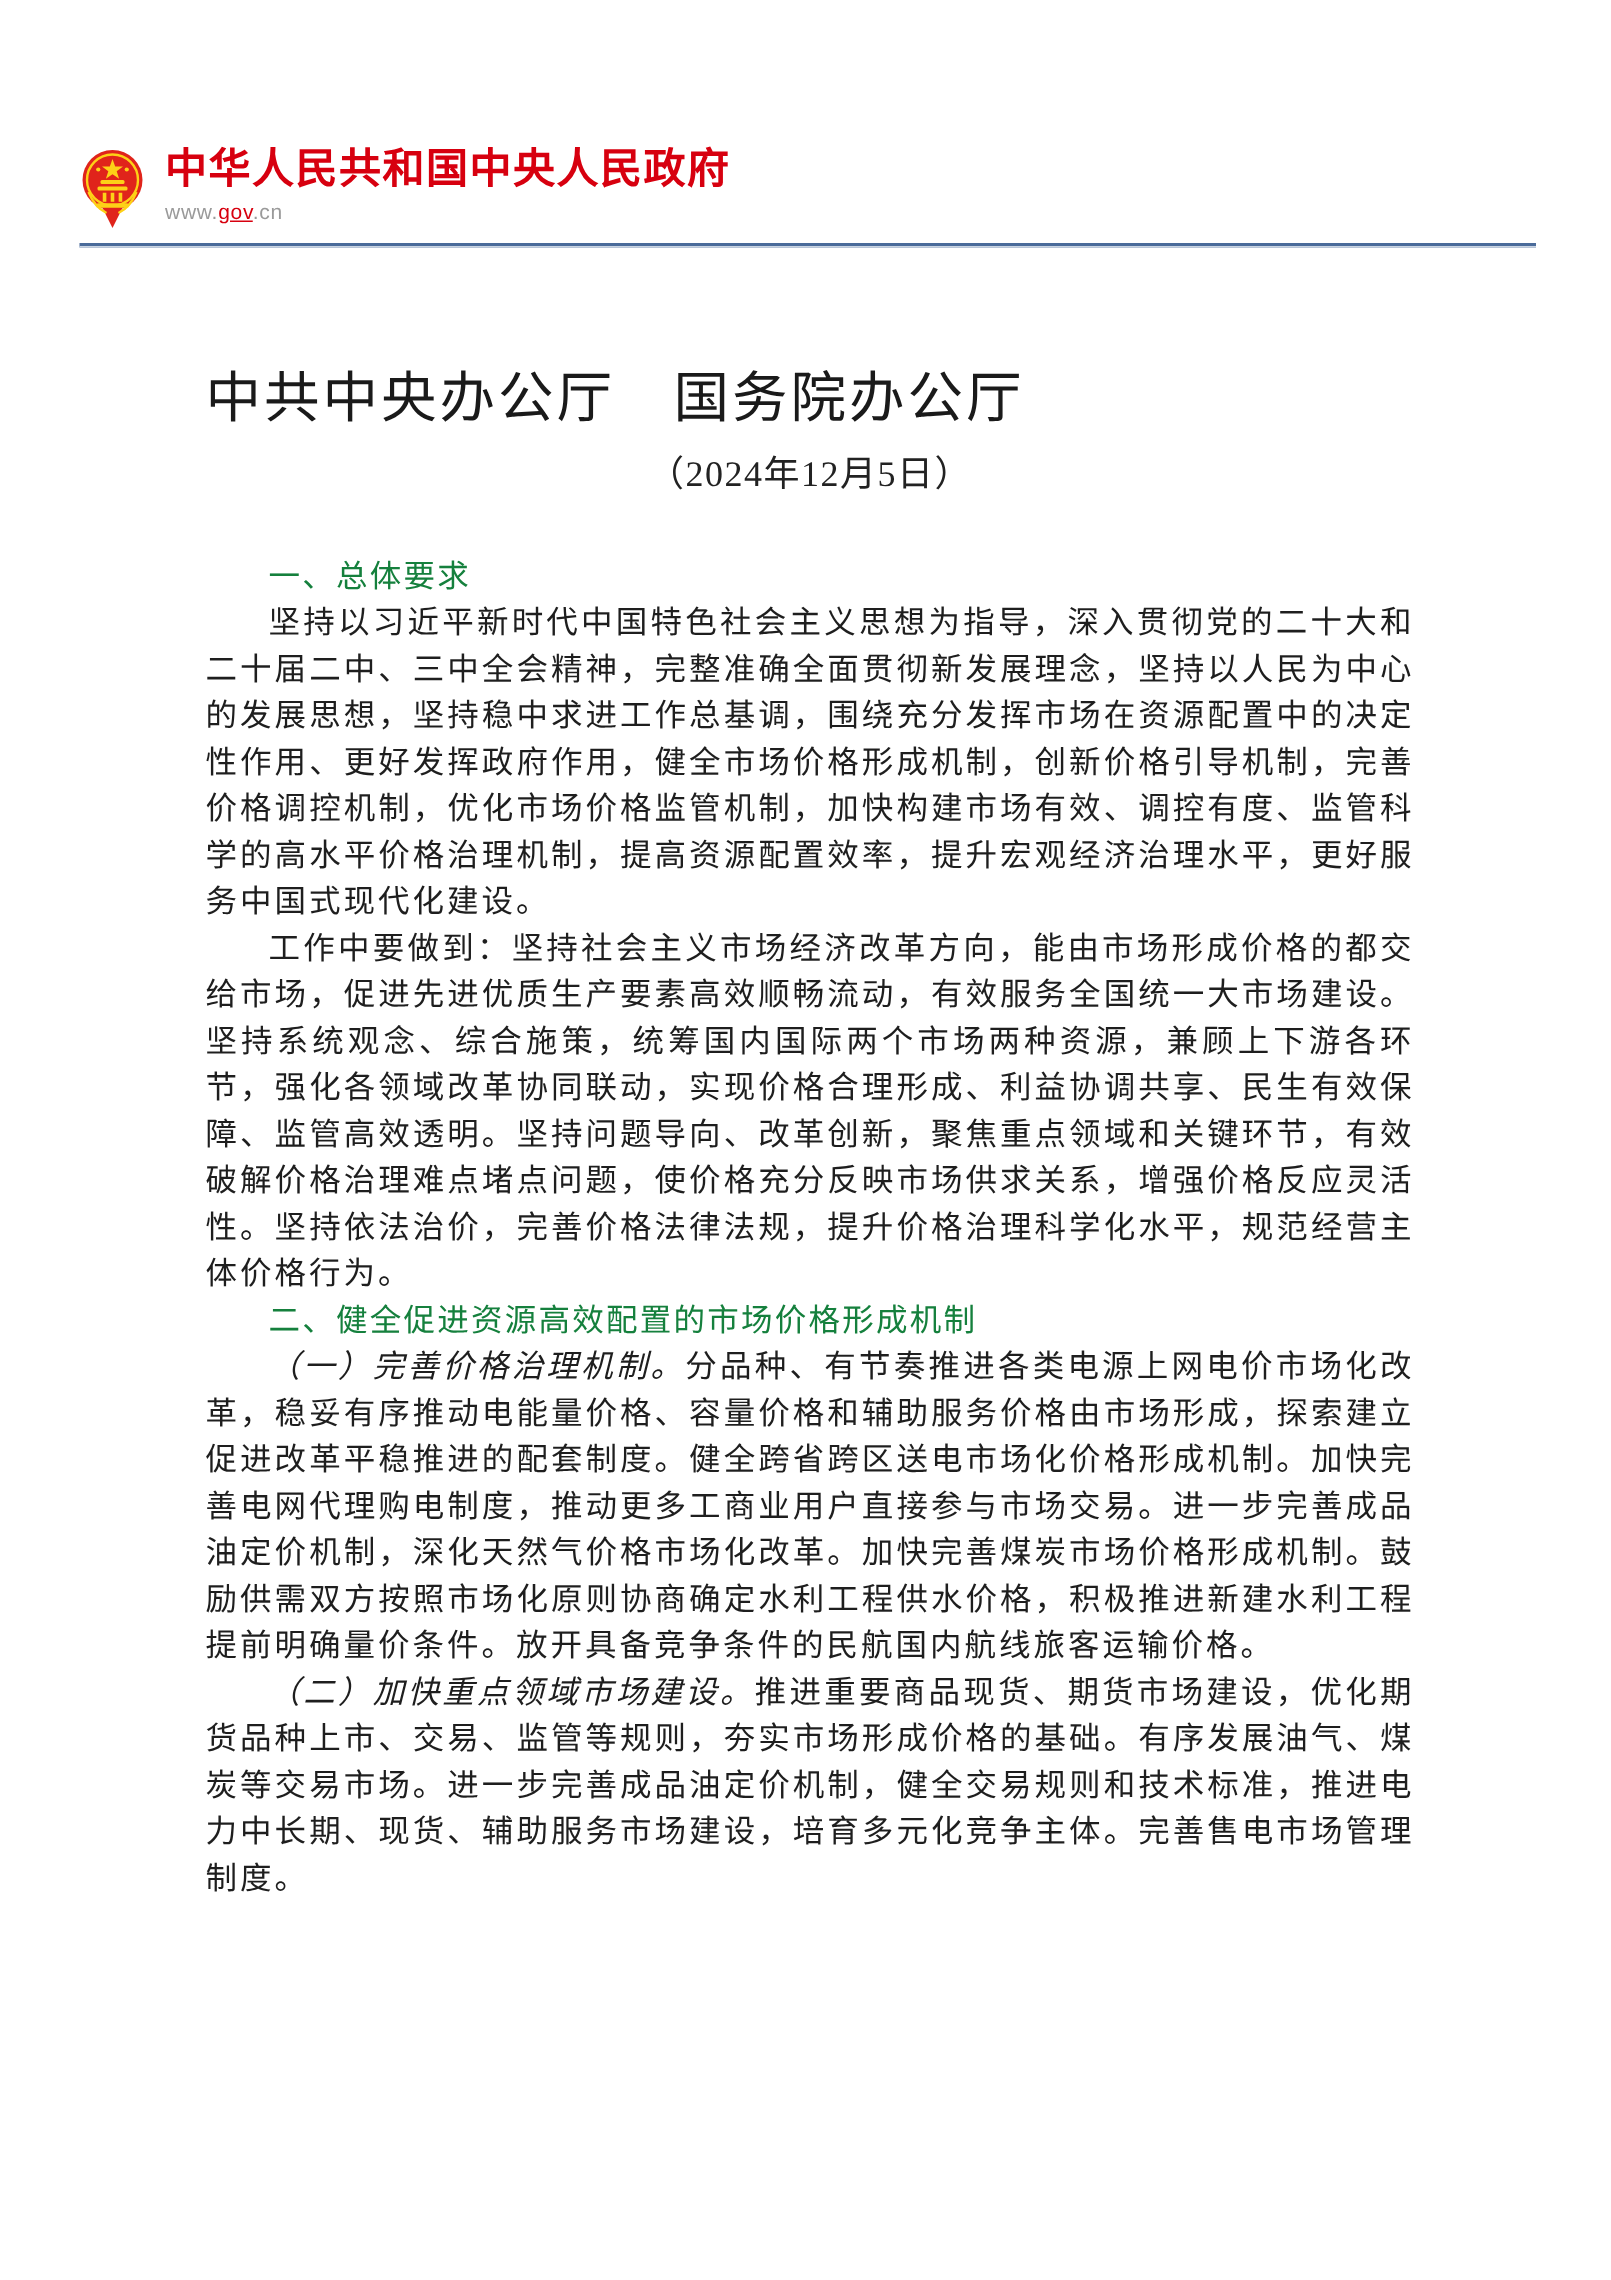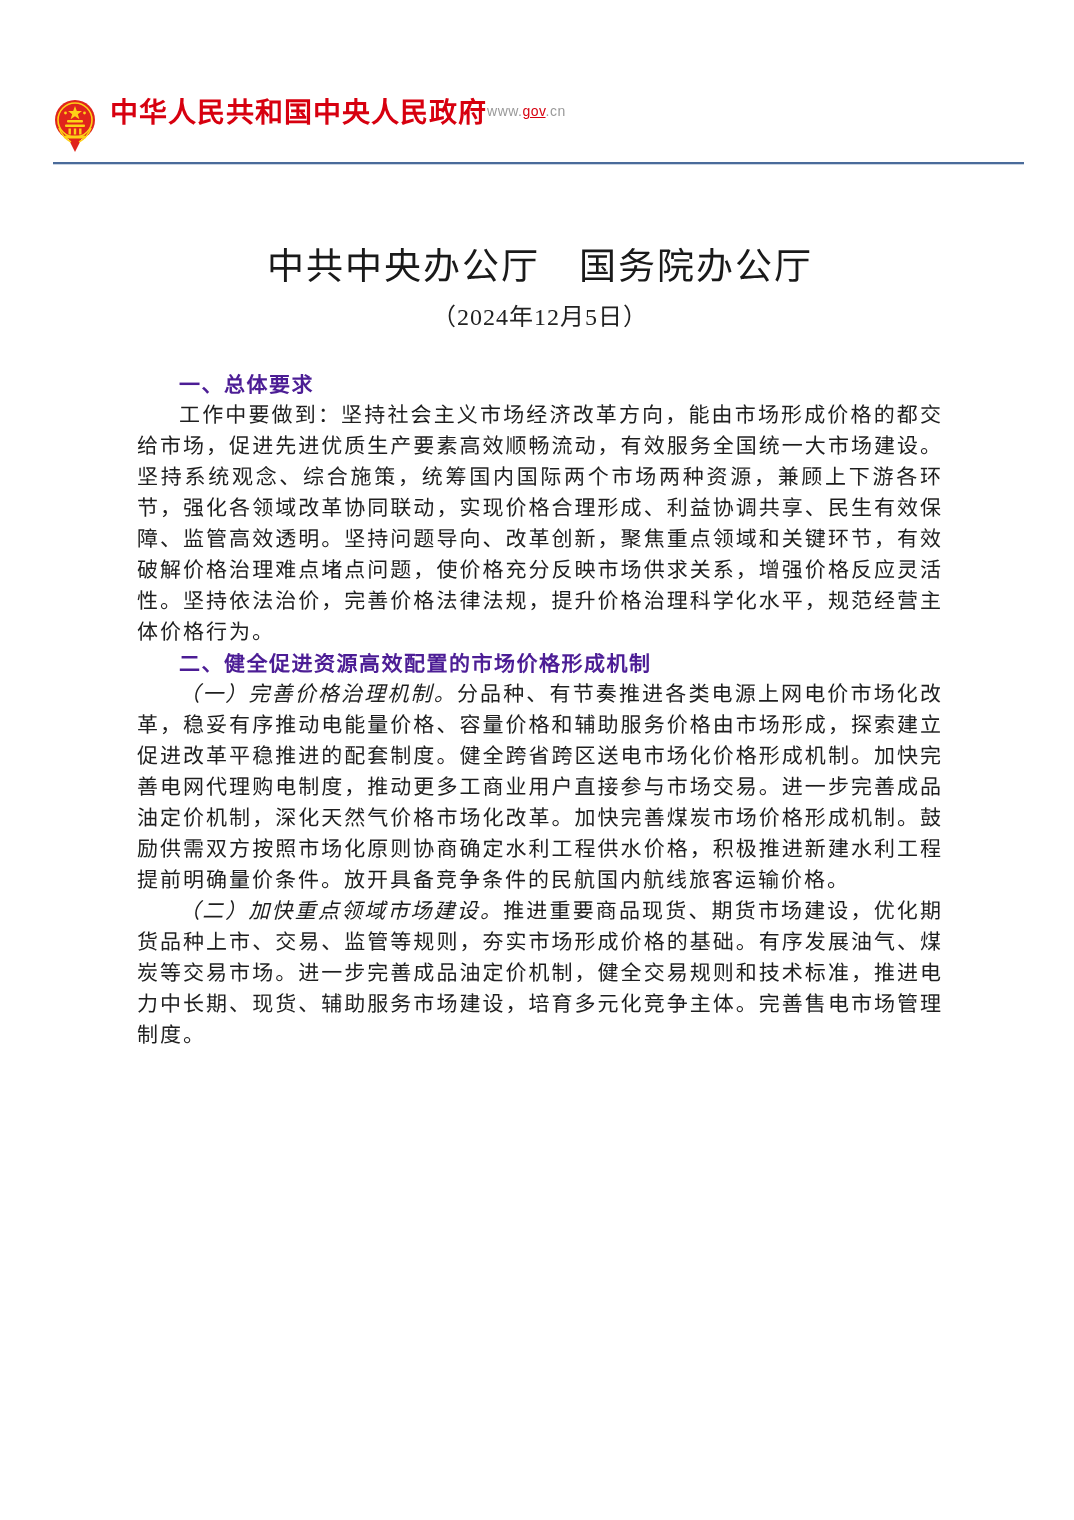--- a/index.html
+++ b/index.html
@@ -21,21 +21,21 @@
     left: 53px;
     width: 971px;
   }
   .brand {
     display: flex;
     align-items: flex-start;
     gap: 13px;
     height: 54px;
   }
   .emblem { width: 44px; height: 54px; flex: 0 0 auto; }
-  .brand-text { display: flex; flex-direction: row; }
+  .brand-text { display: flex; flex-direction: column; }
   .site-name {
     font-family: "Liberation Sans", "DejaVu Sans", sans-serif;
     font-weight: bold;
     font-size: 28px;
     line-height: 30px;
     letter-spacing: 1px;
     color: #d7000f;
     white-space: nowrap;
   }
   .site-url {
@@ -56,21 +56,21 @@
 
   
   .doc {
     position: absolute;
     top: 240px;
     left: 137px;
     width: 806px;
     color: #1e1e1e;
   }
   .doc-title {
-    text-align: center;
+    text-align: left;
     font-weight: normal;
     font-size: 37px;
     line-height: 54px;
     letter-spacing: 2px;
     color: #1a1a1a;
   }
   .doc-date {
     text-align: center;
     font-size: 24px;
     line-height: 28px;
@@ -81,23 +81,23 @@
   .doc-body {
     margin-top: 38px;
     font-size: 21px;
     line-height: 31px;
     letter-spacing: 2px;
     text-align: justify;
   }
   .para { text-indent: 2em; }
   .heading {
     font-family: "Liberation Sans", "DejaVu Sans", sans-serif;
-    font-weight: bold;
+    font-weight: normal;
     letter-spacing: 1.5px;
-    color: #4c1d95;
+    color: #15803d;
   }
   .lead { font-style: italic; }
 </style>
 </head>
 <body>
 
 <div class="page">
 
   <div class="site-header">
     <div class="brand">
@@ -126,20 +126,21 @@
   </div>
 
   <div class="doc">
     <h1 class="doc-title">
       <span>中共中央办公厅　国务院办公厅</span><br>
     </h1>
     <div class="doc-date">（2024年12月5日）</div>
 
     <div class="doc-body">
       <p class="para heading">一、总体要求</p>
+      <p class="para">坚持以习近平新时代中国特色社会主义思想为指导，深入贯彻党的二十大和二十届二中、三中全会精神，完整准确全面贯彻新发展理念，坚持以人民为中心的发展思想，坚持稳中求进工作总基调，围绕充分发挥市场在资源配置中的决定性作用、更好发挥政府作用，健全市场价格形成机制，创新价格引导机制，完善价格调控机制，优化市场价格监管机制，加快构建市场有效、调控有度、监管科学的高水平价格治理机制，提高资源配置效率，提升宏观经济治理水平，更好服务中国式现代化建设。</p>
       <p class="para">工作中要做到：坚持社会主义市场经济改革方向，能由市场形成价格的都交给市场，促进先进优质生产要素高效顺畅流动，有效服务全国统一大市场建设。坚持系统观念、综合施策，统筹国内国际两个市场两种资源，兼顾上下游各环节，强化各领域改革协同联动，实现价格合理形成、利益协调共享、民生有效保障、监管高效透明。坚持问题导向、改革创新，聚焦重点领域和关键环节，有效破解价格治理难点堵点问题，使价格充分反映市场供求关系，增强价格反应灵活性。坚持依法治价，完善价格法律法规，提升价格治理科学化水平，规范经营主体价格行为。</p>
       <p class="para heading">二、健全促进资源高效配置的市场价格形成机制</p>
       <p class="para"><span class="lead">（一）完善价格治理机制。</span><span>分品种、有节奏推进各类电源上网电价市场化改革，稳妥有序推动电能量价格、容量价格和辅助服务价格由市场形成，探索建立促进改革平稳推进的配套制度。健全跨省跨区送电市场化价格形成机制。加快完善电网代理购电制度，推动更多工商业用户直接参与市场交易。进一步完善成品油定价机制，深化天然气价格市场化改革。加快完善煤炭市场价格形成机制。鼓励供需双方按照市场化原则协商确定水利工程供水价格，积极推进新建水利工程提前明确量价条件。放开具备竞争条件的民航国内航线旅客运输价格。</span></p>
       <p class="para"><span class="lead">（二）加快重点领域市场建设。</span><span>推进重要商品现货、期货市场建设，优化期货品种上市、交易、监管等规则，夯实市场形成价格的基础。有序发展油气、煤炭等交易市场。进一步完善成品油定价机制，健全交易规则和技术标准，推进电力中长期、现货、辅助服务市场建设，培育多元化竞争主体。完善售电市场管理制度。</span></p>
     </div>
   </div>
 
 </div>
 
 </body></html>

